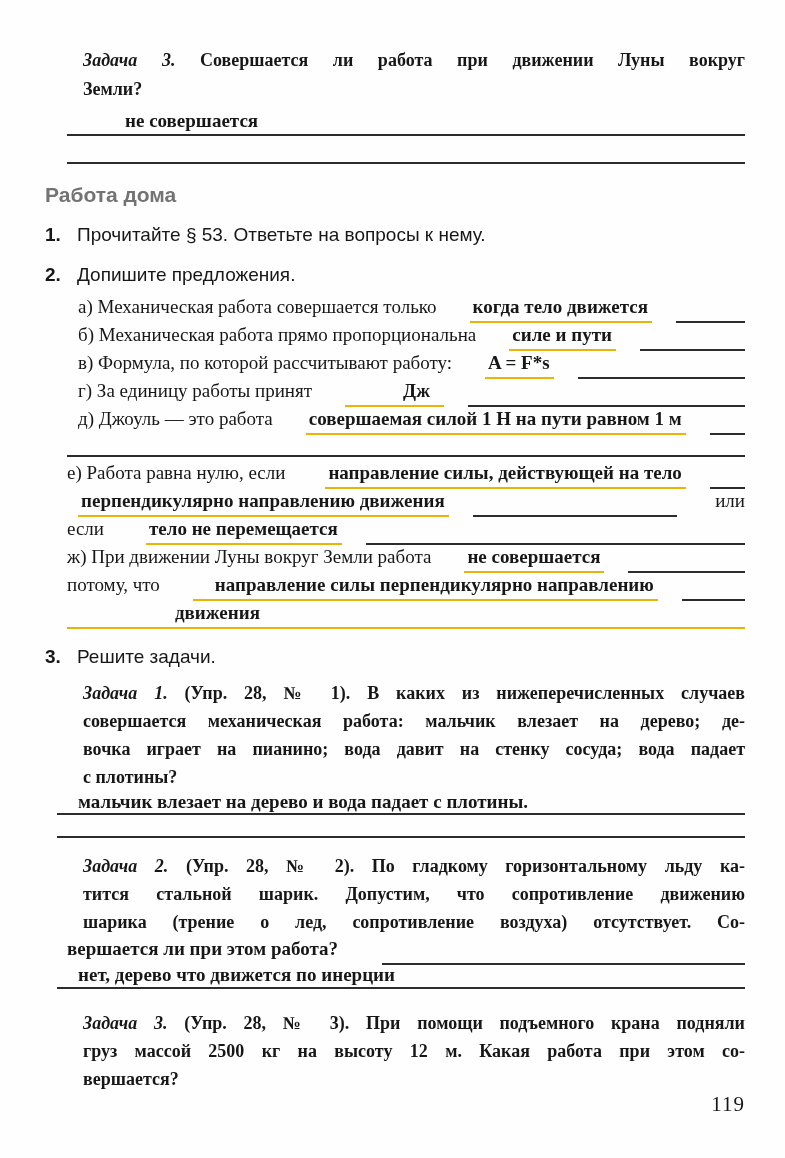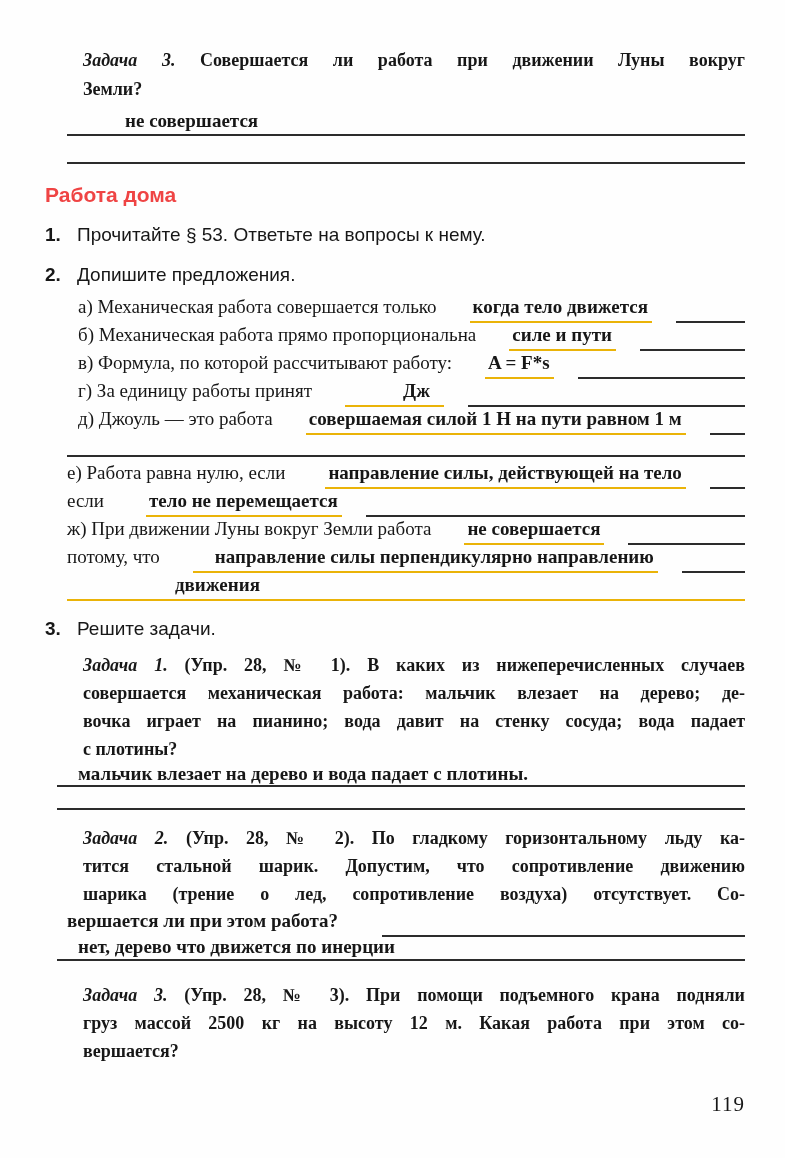--- a/index.html
+++ b/index.html
@@ -16,21 +16,21 @@
   .just{text-align:justify;text-align-last:justify;-moz-text-align-last:justify;white-space:normal;}
   .tlabel{font-style:italic;font-weight:700;}
   
   .ans{font-weight:700;white-space:pre;}
   
   .wrow{margin-left:22px;height:25px;border-bottom:2px solid #2c2c2c;
         font-size:19px;line-height:24px;}
   .ruled-empty{margin-left:22px;border-bottom:2px solid #2c2c2c;}
   
   .hw-title{margin:18px 0 0 0;font-family:"Liberation Sans","DejaVu Sans",sans-serif;
-        font-weight:700;font-size:21px;line-height:26px;color:#ef4444;}
+        font-weight:700;font-size:21px;line-height:26px;color:#737373;}
   .item{display:flex;align-items:baseline;margin-top:13px;
         font-family:"Liberation Sans","DejaVu Sans",sans-serif;font-size:19px;line-height:27px;}
   .inum{font-weight:700;width:32px;flex:0 0 32px;}
   
   .crow{display:flex;align-items:baseline;height:28px;line-height:26px;
         font-size:19px;margin-left:33px;gap:24px;}
   .crow.paraleft{margin-left:22px;}
   .crow .pre{white-space:pre;padding-right:9px;}
   .crow .ansu{font-weight:700;white-space:pre;border-bottom:2px solid #eab308;padding:0 4px 1px 3px;}
   .crow .fill{flex:1;border-bottom:2px solid #2c2c2c;padding-bottom:1px;min-width:6px;}
@@ -92,20 +92,25 @@
       <span class="fill">&nbsp;</span>
   </div>
 
   <div class="ruled-empty" style="height:21px;"></div>
 
   <div class="crow paraleft" style="margin-top:3px;">
     <span class="pre" style="padding-right:16px;">е) Работа равна нулю, если</span>
       <span class="ansu">направление силы, действующей на тело</span>
       <span class="fill">&nbsp;</span>
   </div>
+  <div class="crow">
+    <span class="ansu">перпендикулярно направлению движения</span>
+      <span class="fill">&nbsp;</span>
+      <span class="plain">или</span>
+  </div>
   <div class="crow paraleft">
     <span class="pre" style="padding-right:18px;">если</span>
       <span class="ansu">тело не перемещается</span>
       <span class="fill">&nbsp;</span>
   </div>
 
   <div class="crow paraleft">
     <span class="pre">ж) При движении Луны вокруг Земли работа</span>
       <span class="ansu">не совершается</span>
       <span class="fill">&nbsp;</span>

